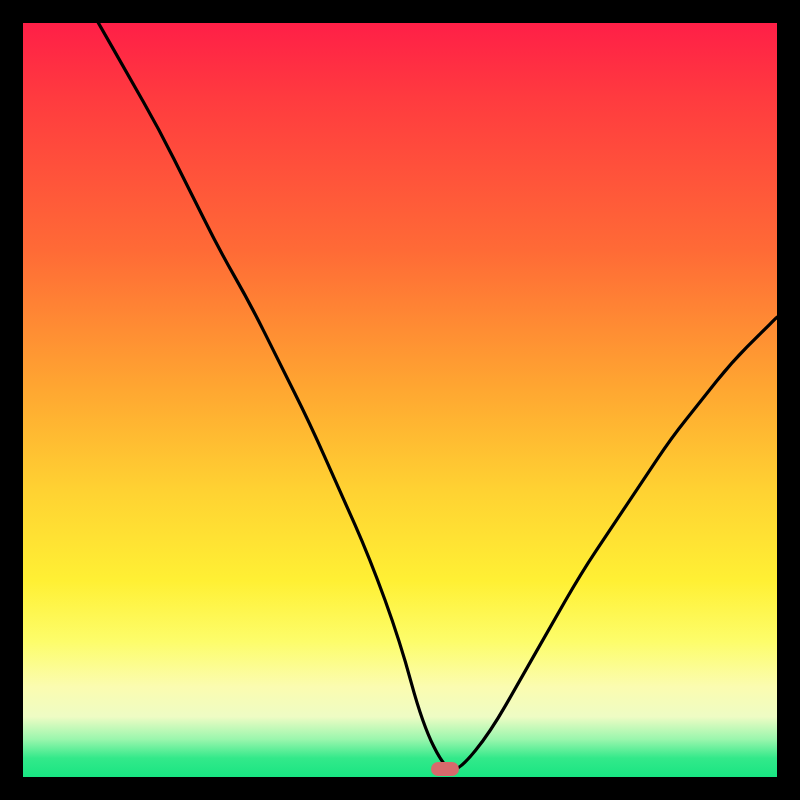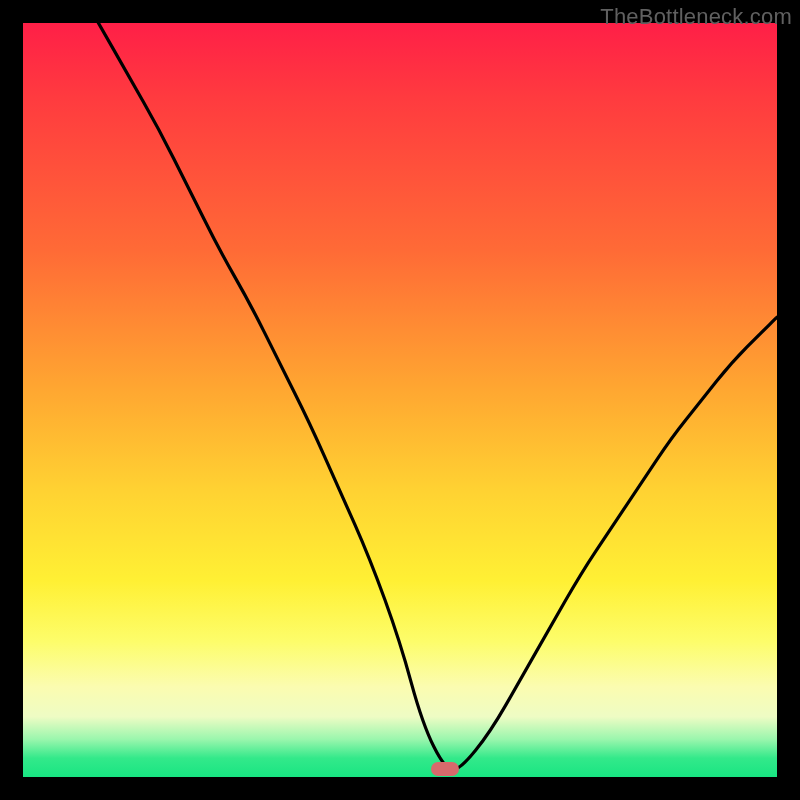--- a/index.html
+++ b/index.html
@@ -74,21 +74,20 @@
     background: #d76a6c;
     z-index: 20;
     transform: translate(-50%, -50%);
   }
 </style>
 </head>
 <body>
 
 <div class="frame">
 
-  <div class="watermark">TheBottleneck.com</div>
 
   <div class="plot">
     <div class="gradient"></div>
 
     <svg class="curve" viewBox="0 0 754 754" preserveAspectRatio="none">
       <path id="curve-path" d="M 75.4 0.0 Q 75.4 0.0 90.5 26.4 Q 105.6 52.8 120.6 79.2 Q 135.7 105.6 150.8 135.7 Q 165.9 165.9 181.0 196.0 Q 196.0 226.2 211.1 252.6 Q 226.2 279.0 241.3 309.1 Q 256.4 339.3 271.4 369.5 Q 286.5 399.6 301.6 433.6 Q 316.7 467.5 331.8 501.4 Q 346.8 535.3 361.9 576.8 Q 377.0 618.3 388.3 659.8 Q 399.6 701.2 410.9 723.8 Q 422.2 746.5 429.8 746.5 Q 437.3 746.5 452.4 727.6 Q 467.5 708.8 482.6 682.4 Q 497.6 656.0 512.7 629.6 Q 527.8 603.2 542.9 576.8 Q 558.0 550.4 573.0 527.8 Q 588.1 505.2 603.2 482.6 Q 618.3 459.9 633.4 437.3 Q 648.4 414.7 663.5 395.9 Q 678.6 377.0 693.7 358.1 Q 708.8 339.3 723.8 324.2 Q 738.9 309.1 746.5 301.6 T 754.0 294.1" fill="none" stroke="#000" stroke-width="3.2" stroke-linecap="round" stroke-linejoin="round"></path>
     </svg>
 
     <div class="marker" id="min-marker" style="left: 422.24px; top: 746.46px;"></div>
   </div>

